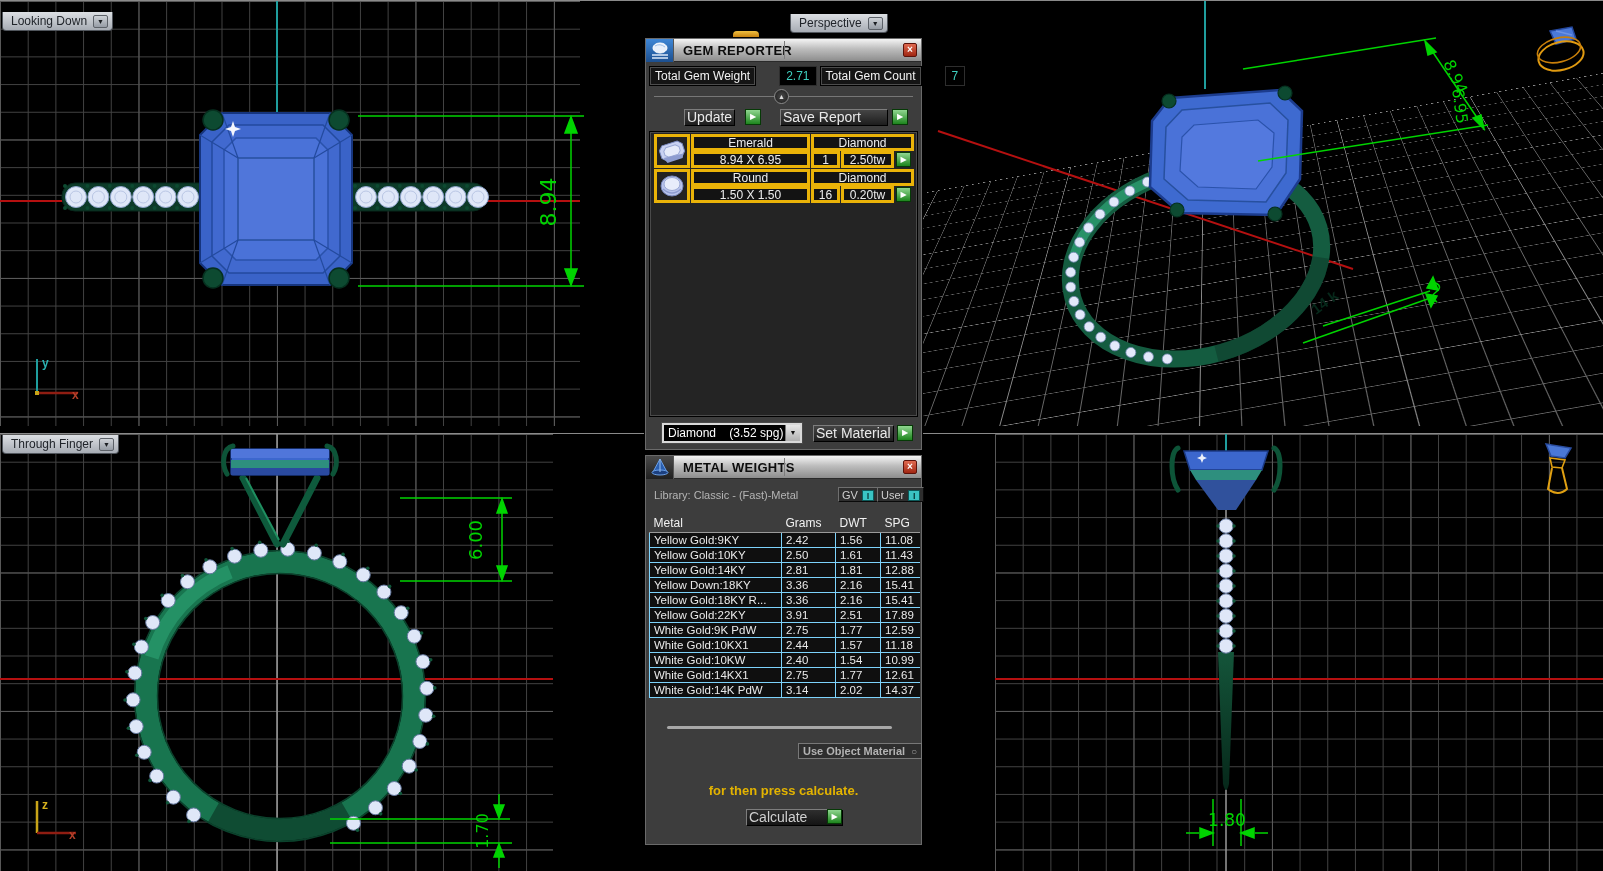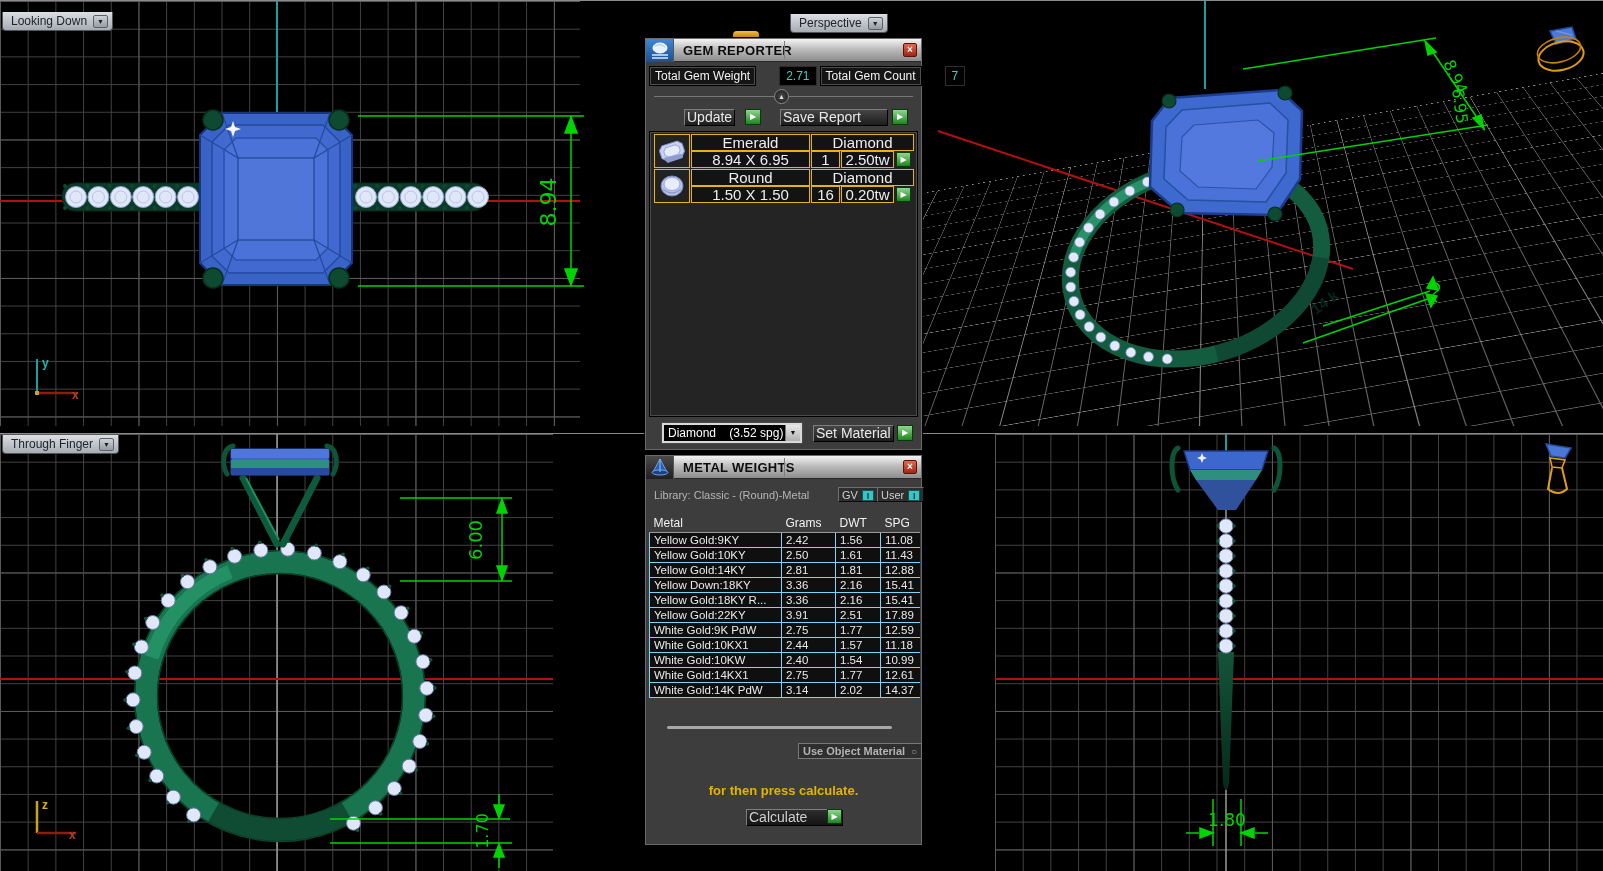--- a/index.html
+++ b/index.html
@@ -41,21 +41,21 @@
       background:linear-gradient(#e06a50,#a02612);border:1px solid #5c120a;border-radius:2px;
       color:#fff;font-size:10px;line-height:12px;font-weight:bold;cursor:default;}
   .lblcell{background:#151515;border:1px solid #000;box-shadow:inset 0 0 0 1px #4d4d4d;
       color:#f2f2f2;font-size:12px;padding:2px 5px;white-space:nowrap;}
   .valcell{background:#000;border:1px solid #2e2e2e;color:#3fd0c0;font-size:12px;
       padding:2px 6px;white-space:nowrap;margin-left:20px;}
   .btn{background:linear-gradient(#454545,#1d1d1d);border:1px solid;border-color:#7d7d7d #000 #000 #7d7d7d;
       color:#e9e9e9;font-size:14px;padding:1px 2px;display:inline-flex;align-items:center;height:17px;}
   .gbtn{width:16px;height:16px;background:linear-gradient(#90d690,#1d851d);border:1px solid #063a06;
       color:#fff;font-size:8px;line-height:14px;text-align:center;}
-  .gcell{border:1px solid #eab308;background:#131313;color:#ededed;font-size:15px;
+  .gcell{border:3px solid #eab308;background:#131313;color:#ededed;font-size:12px;
       display:flex;align-items:center;justify-content:center;position:absolute;}
   .combo{position:absolute;background:#000;border:2px solid #d9d9d9;box-shadow:0 0 0 1px #4a4a4a;
       display:flex;align-items:center;height:20px;}
   .combo .cval{color:#fff;font-size:12px;padding:0 4px;white-space:pre;flex:1;overflow:hidden;}
   .combo .cbtn{width:15px;height:100%;background:linear-gradient(#e8e8e8,#b0b0b0);
       border-left:1px solid #777;color:#111;font-size:7px;line-height:15px;text-align:center;}
   .mwrap{position:absolute;overflow:hidden;}
   .mtable{border-collapse:collapse;table-layout:fixed;width:286px;}
   .mtable th{font-weight:normal;font-size:12px;color:#f2f2f2;text-align:left;padding:2px 4px;
       border-bottom:1px solid #9a9a9a;background:#3d3d3d;white-space:nowrap;overflow:hidden;}
@@ -507,21 +507,21 @@
         <svg width="20" height="18" viewBox="0 0 20 18">
           <polygon points="10,1 17,14 3,14" fill="#2a5fb0" stroke="#6aa0e8"></polygon>
           <ellipse cx="10" cy="14.5" rx="8" ry="2.5" fill="#1c4080" stroke="#6aa0e8"></ellipse>
           <line x1="10" y1="1" x2="10" y2="14" stroke="#9cc2f0"></line>
         </svg>
       </div>
       <span class="txt">METAL WEIGHTS</span>
       <div class="sep"></div>
       <div class="closebtn">×</div>
     </div>
-    <div class="abs" style="left:8px;top:33px;color:#b5b5b5;font-size:11px;">Library: Classic - (Round)-Metal</div>
+    <div class="abs" style="left:8px;top:33px;color:#b5b5b5;font-size:11px;">Library: Classic - (Fast)-Metal</div>
     <div class="abs smallbtn" style="left:192px;top:31px;">
       <span>GV</span>
       <span class="cy">I</span>
     </div>
     <div class="abs smallbtn" style="left:231px;top:31px;">
       <span>User</span>
       <span class="cy">I</span>
     </div>
 
     <div class="mwrap" style="left:3px;top:58px;width:271px;height:196px;">

